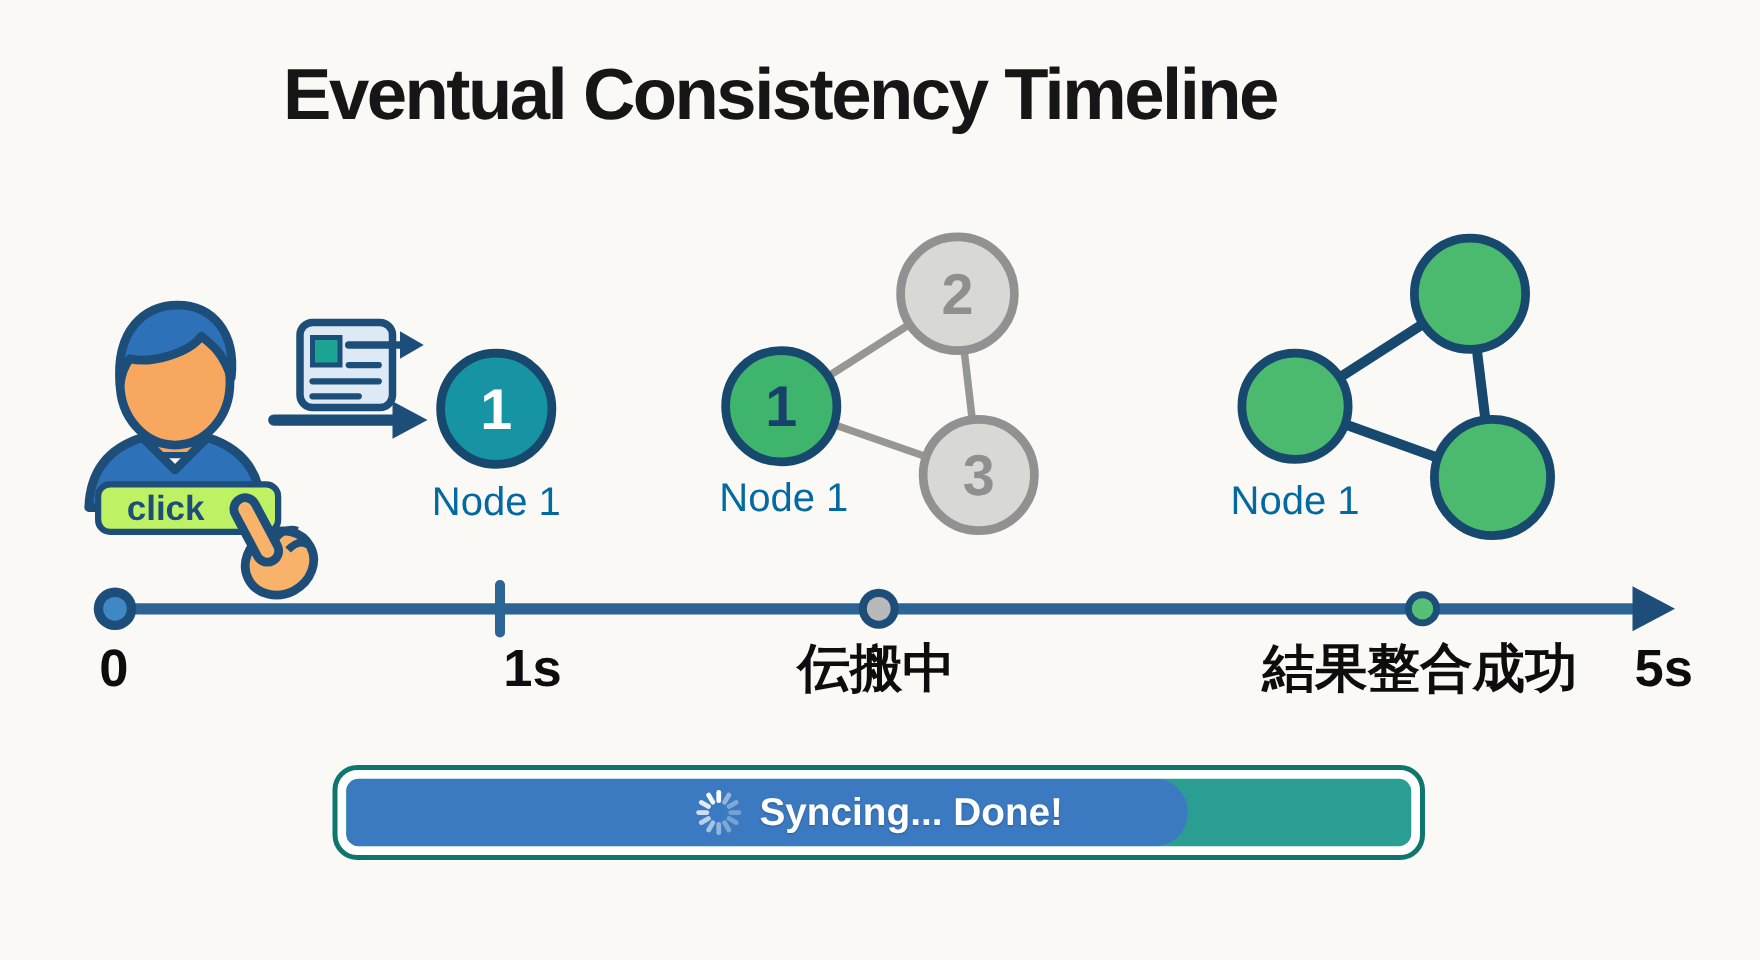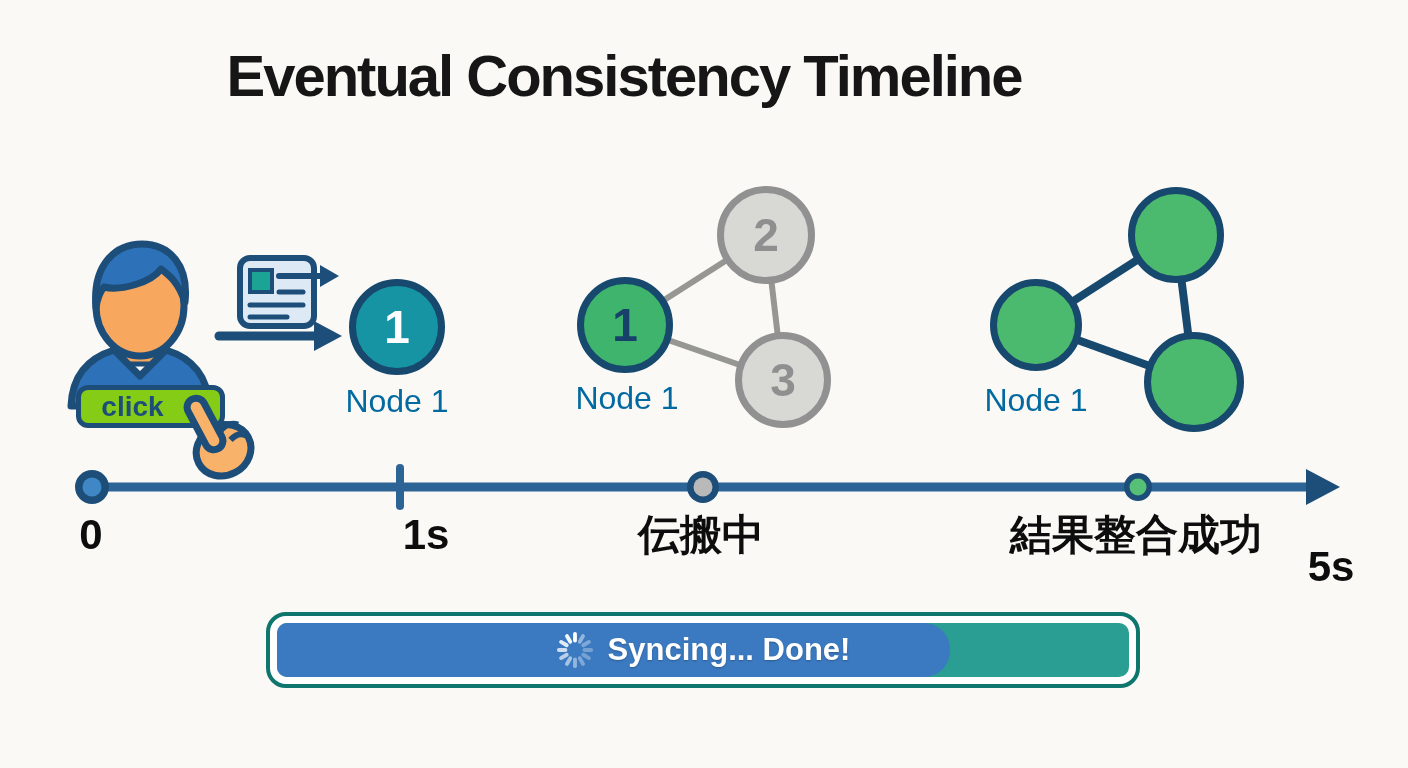--- a/index.html
+++ b/index.html
@@ -25,21 +25,21 @@
   .node.green-num{ background:#3eb46c; border:7px solid #17486e; color:#17406b;}
   .node.gray{ background:#d8d8d5; border:7px solid #919191; color:#8f8f8f;}
   .node.green{ background:#4cba6e; border:7px solid #17486e; color:transparent;}
   .node-label{
     position:absolute; font-weight:normal; font-size:32px; color:#0369a1;
     text-align:center; width:160px;
   }
   
   .click-btn{
     position:absolute; left:76px; top:385px; width:149px; height:43px;
-    box-sizing:border-box; background:#84cc16; border:5px solid #1d4e79;
+    box-sizing:border-box; background:#bef264; border:5px solid #1d4e79;
     border-radius:12px; display:flex; align-items:center; justify-content:center;
     padding-right:36px;
     color:#1d4e79; font-weight:bold; font-size:28px;
   }
   
   .tl-label{
     position:absolute; top:508px; height:54px; line-height:54px;
     font-weight:bold; font-size:42px; color:#0d0d0d;
     transform:translateX(-50%); white-space:nowrap;
   }
@@ -163,21 +163,21 @@
 
   <div class="node green" style="left:990px; top:279px; width:92px; height:92px;"></div>
   <div class="node green" style="left:1128px; top:187px; width:96px; height:96px;"></div>
   <div class="node green" style="left:1144px; top:332px; width:100px; height:100px;"></div>
   <div class="node-label" style="left:956px; top:382px;">Node 1</div>
 
   <div class="tl-label" style="left:91px;">0</div>
   <div class="tl-label" style="left:426px;">1s</div>
   <div class="tl-label" style="left:701px;">伝搬中</div>
   <div class="tl-label" style="left:1136px;">結果整合成功</div>
-  <div class="tl-label" style="left:1331px;margin-top:32px;">5s</div>
+  <div class="tl-label" style="left:1331px;">5s</div>
 
   <div class="progress-outer">
     <div class="progress-track">
       <div class="progress-fill" style="width: 79%;"></div>
       <div class="progress-content">
         <svg width="38" height="38" viewBox="-20 -20 40 40">
           <g stroke="#ffffff" stroke-width="4" stroke-linecap="round">
             <line x1="0" y1="-10" x2="0" y2="-17" opacity="1"></line>
             <line x1="5" y1="-8.7" x2="8.5" y2="-14.7" opacity="0.45"></line>
             <line x1="8.7" y1="-5" x2="14.7" y2="-8.5" opacity="0.35"></line>

